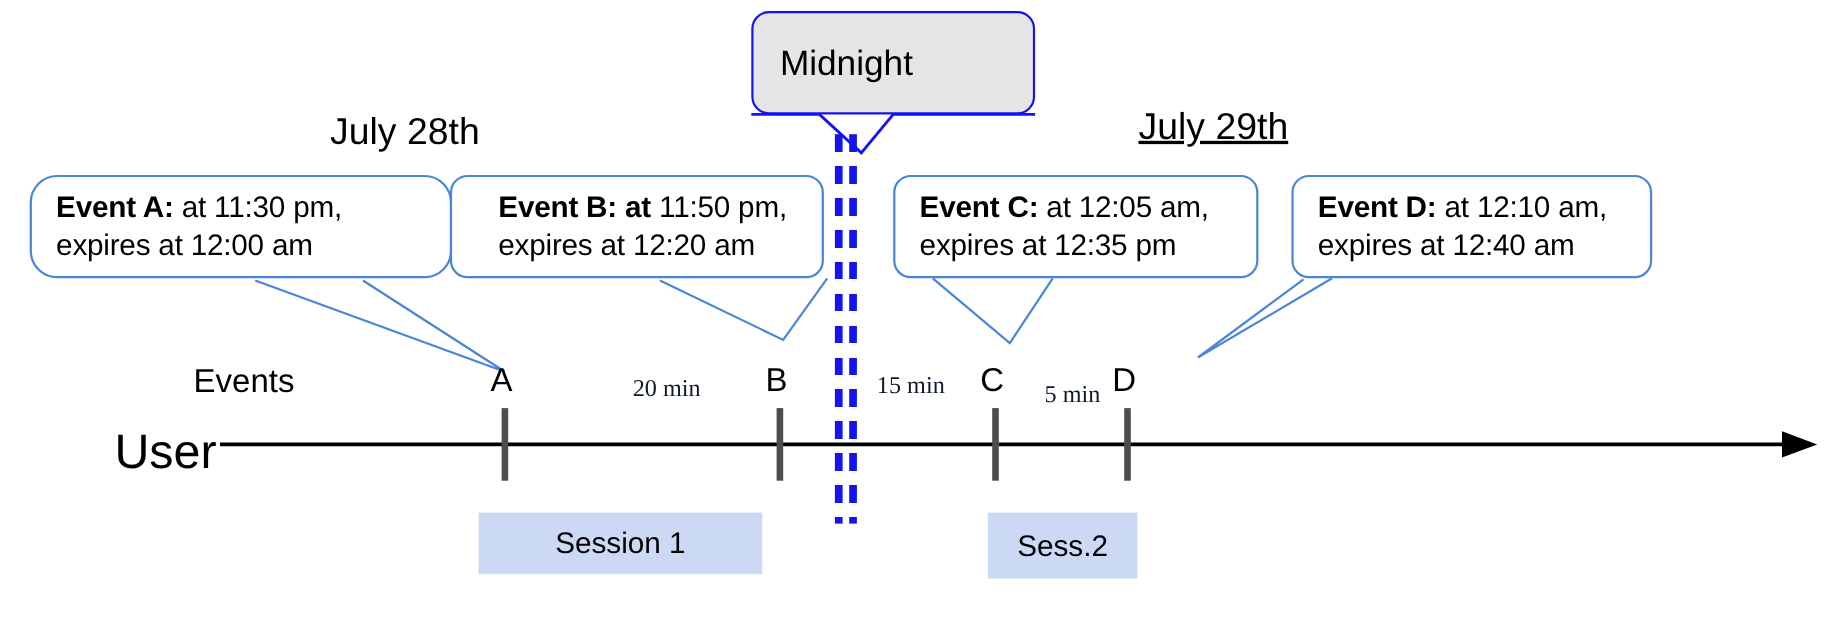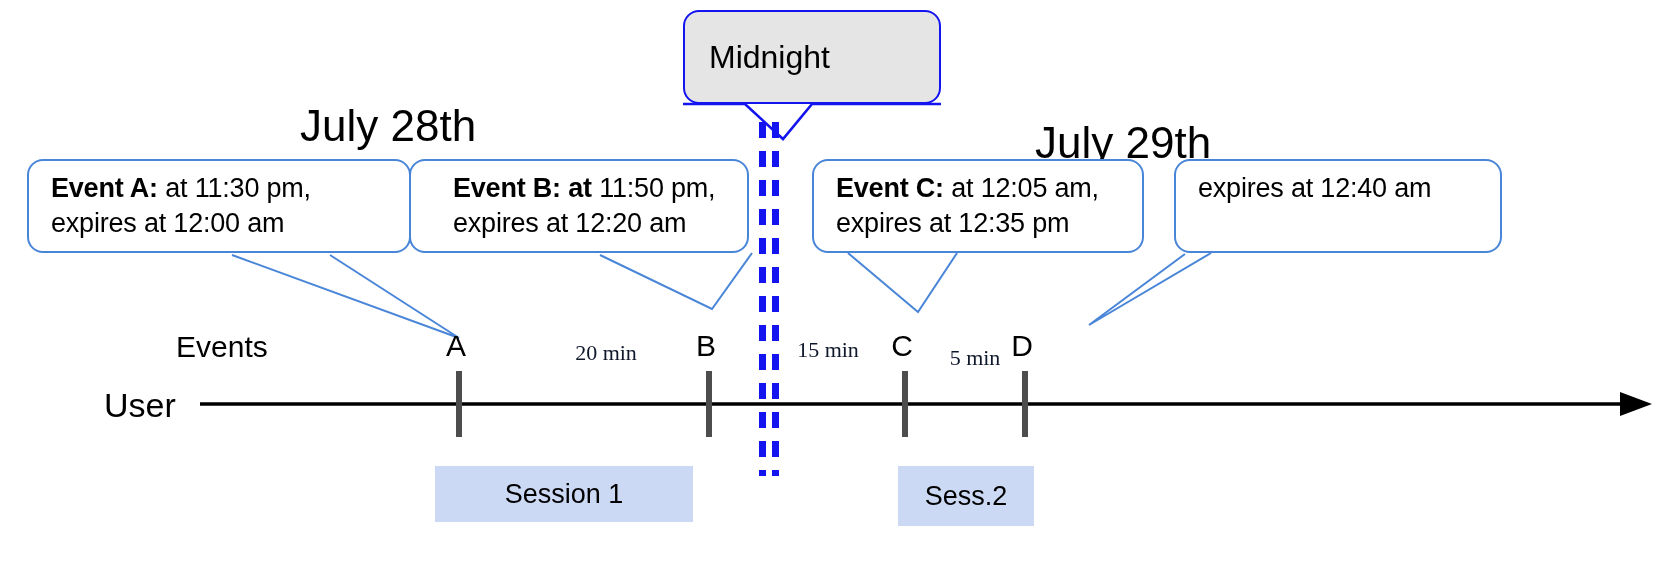--- a/index.html
+++ b/index.html
@@ -37,21 +37,21 @@
     background: #e5e5e5;
     color: #000000;
     font-size: 32px;
     display: flex;
     align-items: center;
     padding-left: 24px;
   }
 
   .daylabel {
     position: absolute;
-    font-size: 44px;
+    font-size: 34px;
     color: #000000;
     white-space: nowrap;
   }
 
   .axislabel {
     position: absolute;
     font-size: 30px;
     color: #000000;
     white-space: nowrap;
   }
@@ -111,59 +111,60 @@
 </head>
 <body>
 
 <div id="stage">
 
   <div class="midnight-box" style="left:683px; top:10px; width:258px; height:94px;">
     <span>Midnight</span>
   </div>
 
   <div class="daylabel" style="left:300px; top:101px;">July 28th</div>
-  <div class="daylabel" style="left:1035px; top:118px;">July 29th</div>
+  <div class="daylabel" style="left:1035px; top:96px;text-decoration:underline;">July 29th</div>
 
-  <div class="callout" style="left:27px; top:159px; width:384px; height:94px;">
+  <div class="callout" style="left:27px; top:159px; width:384px; height:94px;border-radius:25px;">
     <div><b>Event A:</b><span> at 11:30 pm,</span></div>
     <div>expires at 12:00 am</div>
   </div>
 
   <div class="callout" style="left:409px; top:159px; width:340px; height:94px;padding-left:42px;">
     <div><b>Event B: at</b><span> 11:50 pm,</span></div>
     <div>expires at 12:20 am</div>
   </div>
 
   <div class="callout" style="left:812px; top:159px; width:332px; height:94px;">
     <div><b>Event C:</b><span> at 12:05 am,</span></div>
     <div>expires at 12:35 pm</div>
   </div>
 
   <div class="callout" style="left:1174px; top:159px; width:328px; height:94px;">
+    <div><b>Event D:</b><span>  at 12:10 am,</span></div>
     <div>expires at 12:40 am</div>
   </div>
 
   <svg class="overlay" viewBox="0 0 1668 578">
 
     <polyline points="683,104 745,104 783,139 812,104 941,104" fill="none" stroke="#1414f0" stroke-width="2.6"></polyline>
 
     <polyline points="232,255 459,338 330,255" fill="none" stroke="#4a86d8" stroke-width="2"></polyline>
 
     <polyline points="600,255 712,309 752,253" fill="none" stroke="#4a86d8" stroke-width="2"></polyline>
 
     <polyline points="848,253 918,312 957,253" fill="none" stroke="#4a86d8" stroke-width="2"></polyline>
 
     <polyline points="1211,253 1089,325 1185,254" fill="none" stroke="#4a86d8" stroke-width="2"></polyline>
 
     <line x1="200" y1="404" x2="1620" y2="404" stroke="#000000" stroke-width="3.5"></line>
     <polygon points="1620,392 1652,404 1620,416" fill="#000000"></polygon>
   </svg>
 
   <div class="axislabel" style="left:176px; top:330px;">Events</div>
-  <div class="axislabel" style="left:104px; top:386px; font-size:34px;">User</div>
+  <div class="axislabel" style="left:104px; top:386px; font-size:44px;">User</div>
 
   <div class="tickmark" style="left:456px; top:371px; height:66px;"></div>
   <div class="tickmark" style="left:706px; top:371px; height:66px;"></div>
   <div class="tickmark" style="left:902px; top:371px; height:66px;"></div>
   <div class="tickmark" style="left:1022px; top:371px; height:66px;"></div>
 
   <div class="ticklabel" style="left:436px; top:329px; width:40px;">A</div>
   <div class="ticklabel" style="left:686px; top:329px; width:40px;">B</div>
   <div class="ticklabel" style="left:882px; top:329px; width:40px;">C</div>
   <div class="ticklabel" style="left:1002px; top:329px; width:40px;">D</div>

